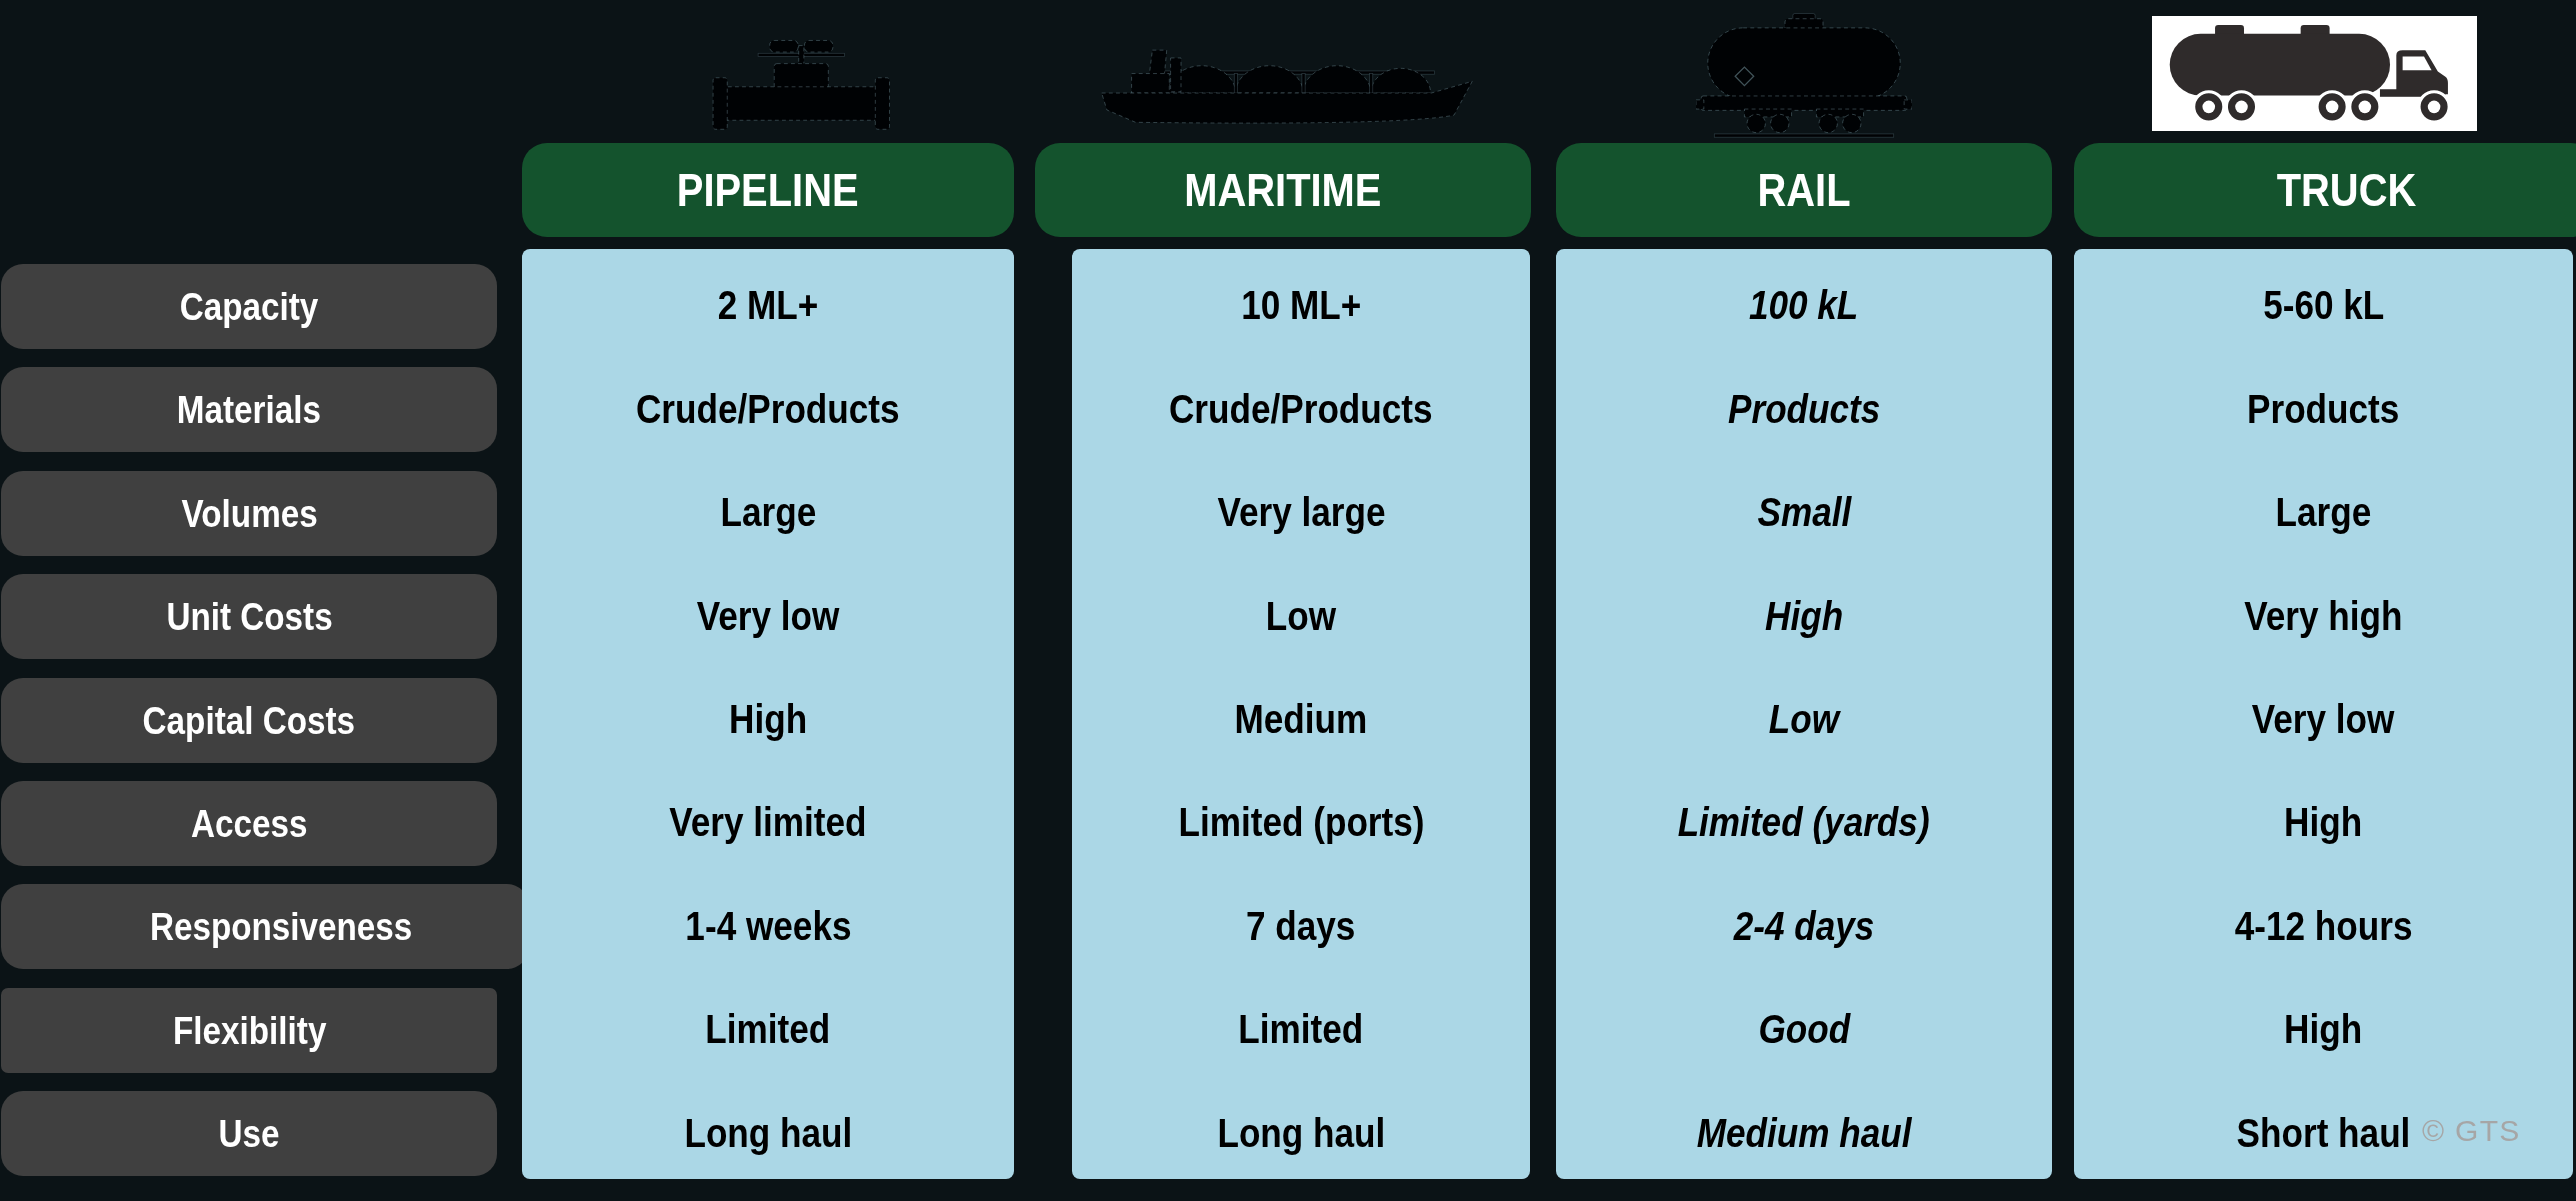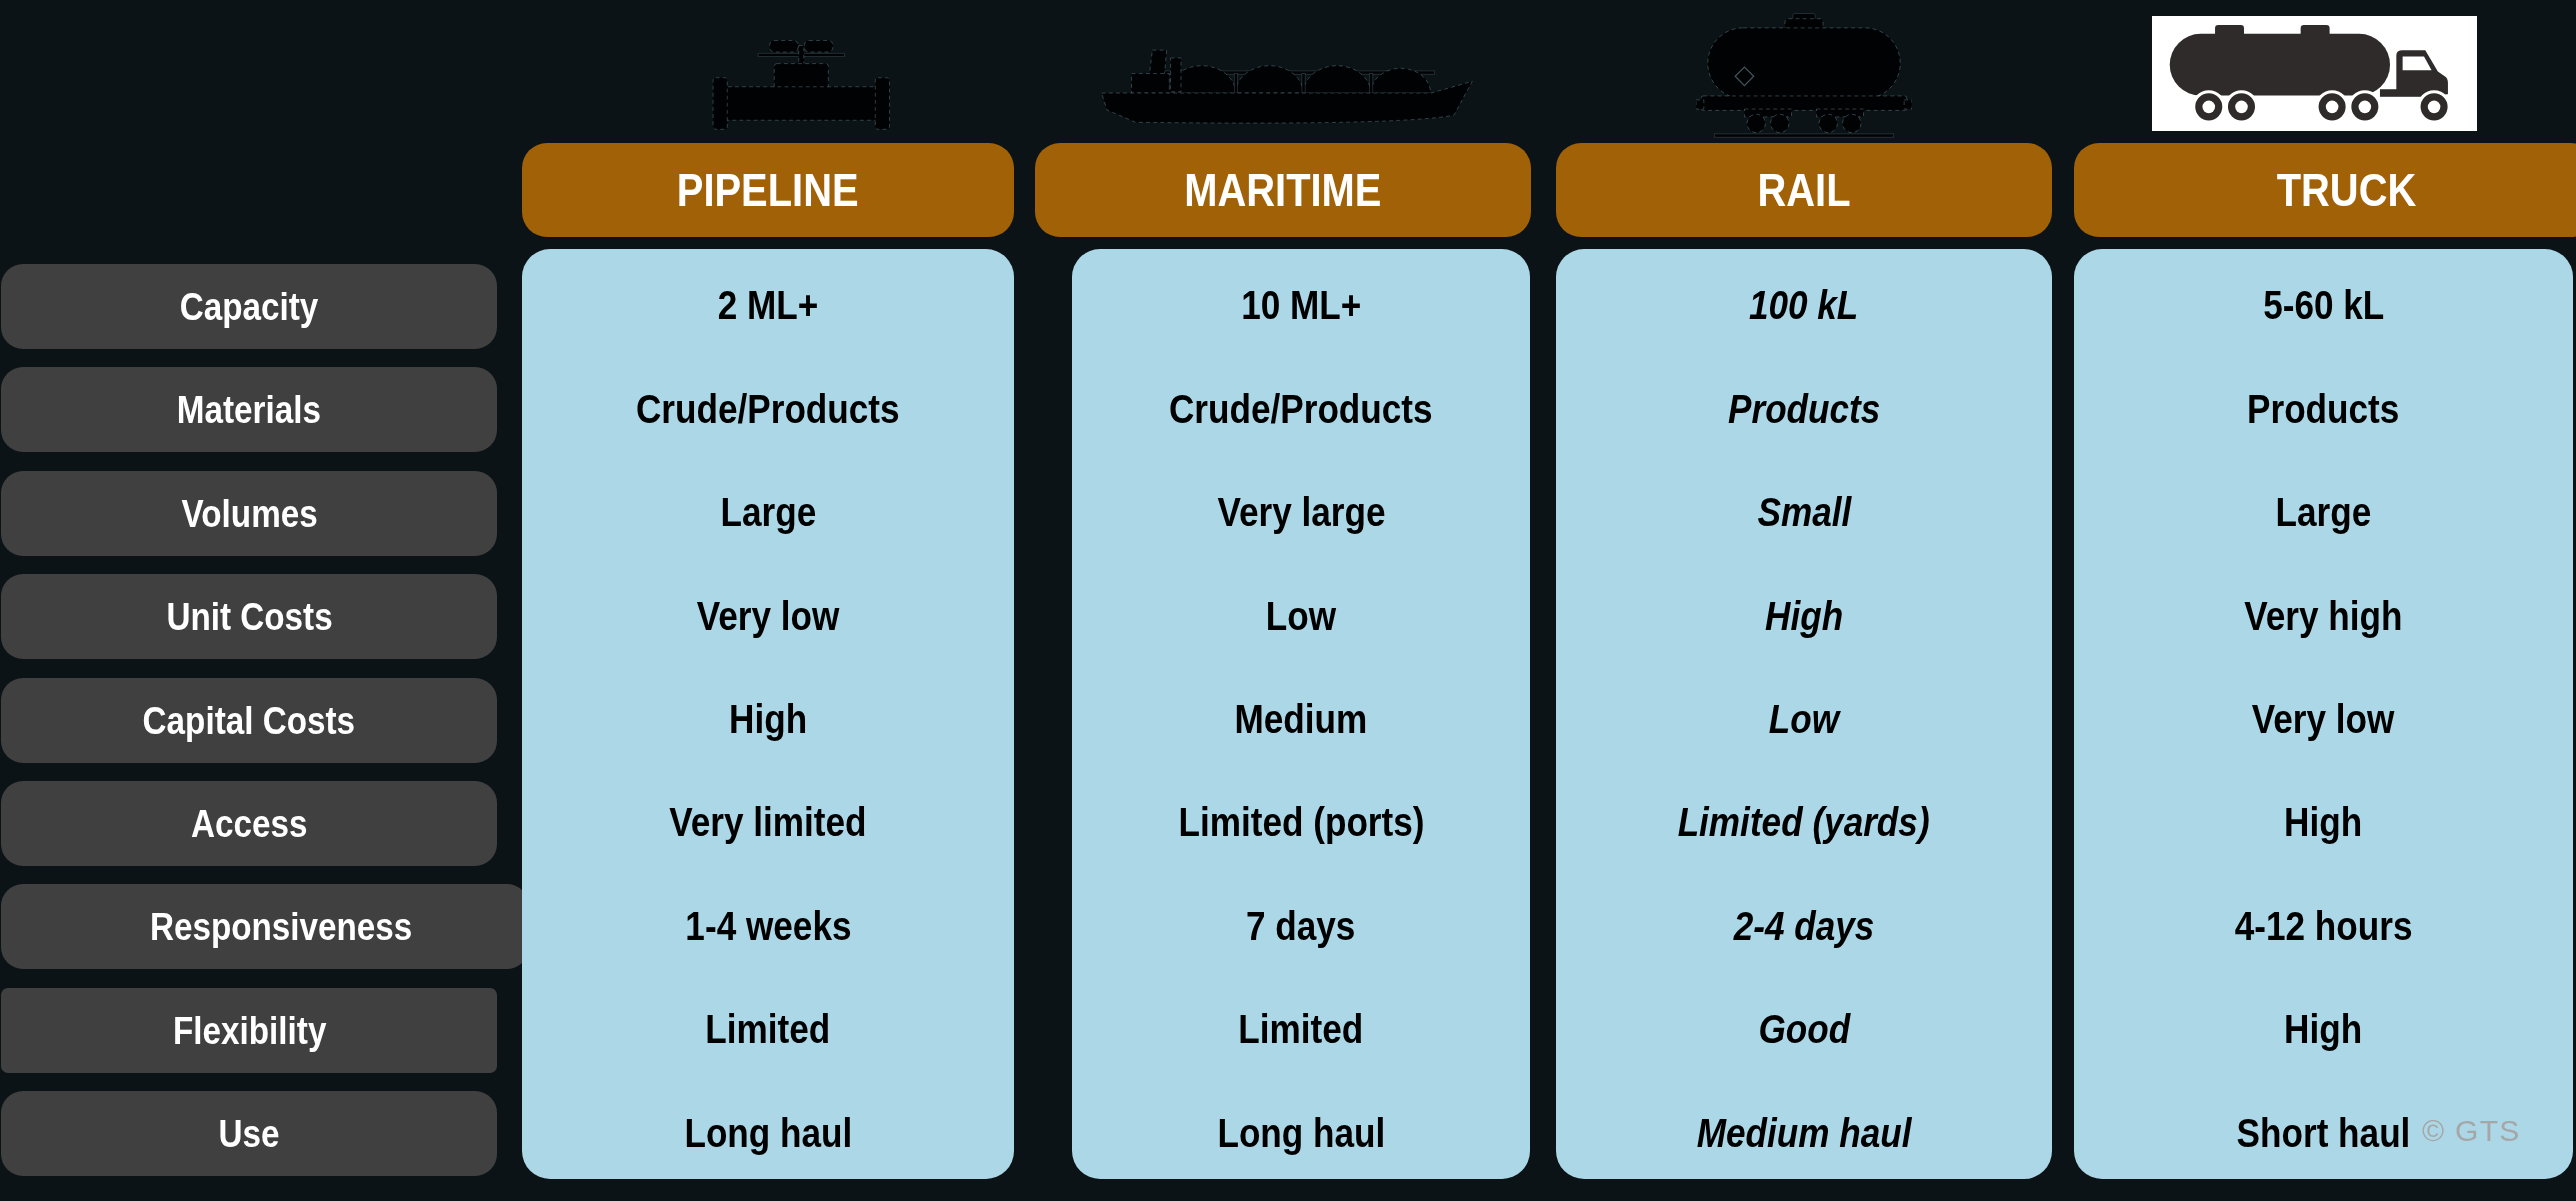--- a/index.html
+++ b/index.html
@@ -6,27 +6,27 @@
   .stage{
     position:relative;
     width:2576px;height:1201px;
     background:#0b1316;
     font-family:"Liberation Sans", sans-serif;
     overflow:hidden;
   }
   .tx{display:inline-block;transform:scale(0.95,1.12);white-space:nowrap;}
   .colhead{
     position:absolute;top:143px;height:94px;
-    background:#a16207;border-radius:25px;
+    background:#14532d;border-radius:25px;
     display:flex;align-items:center;justify-content:center;
     color:#ffffff;font-weight:bold;font-size:42px;
   }
   .colbody{
     position:absolute;top:249px;height:930px;
-    background:#abd7e6;border-radius:28px;
+    background:#abd7e6;border-radius:8px;
     color:#000000;font-weight:bold;font-size:37px;
   }
   .cell{
     position:absolute;left:0;width:100%;height:103px;
     display:flex;align-items:center;justify-content:center;
   }
   .pill{
     position:absolute;left:1.3px;width:496px;height:85px;
     background:#404040;border-radius:22px;
     display:flex;align-items:center;justify-content:center;

